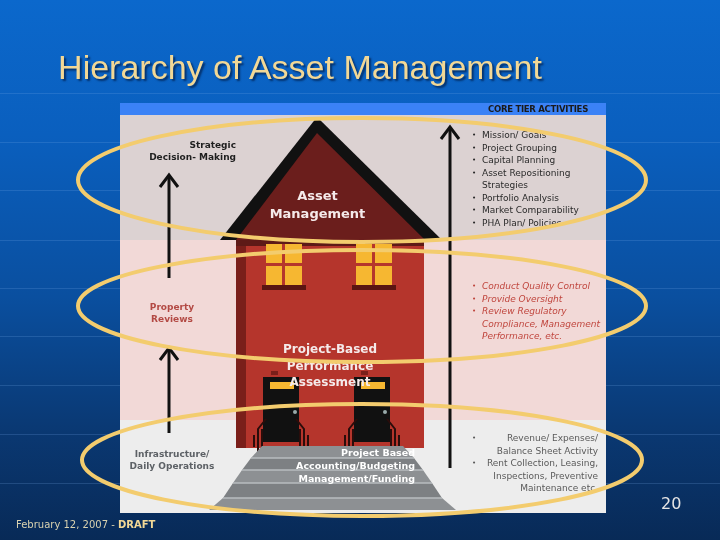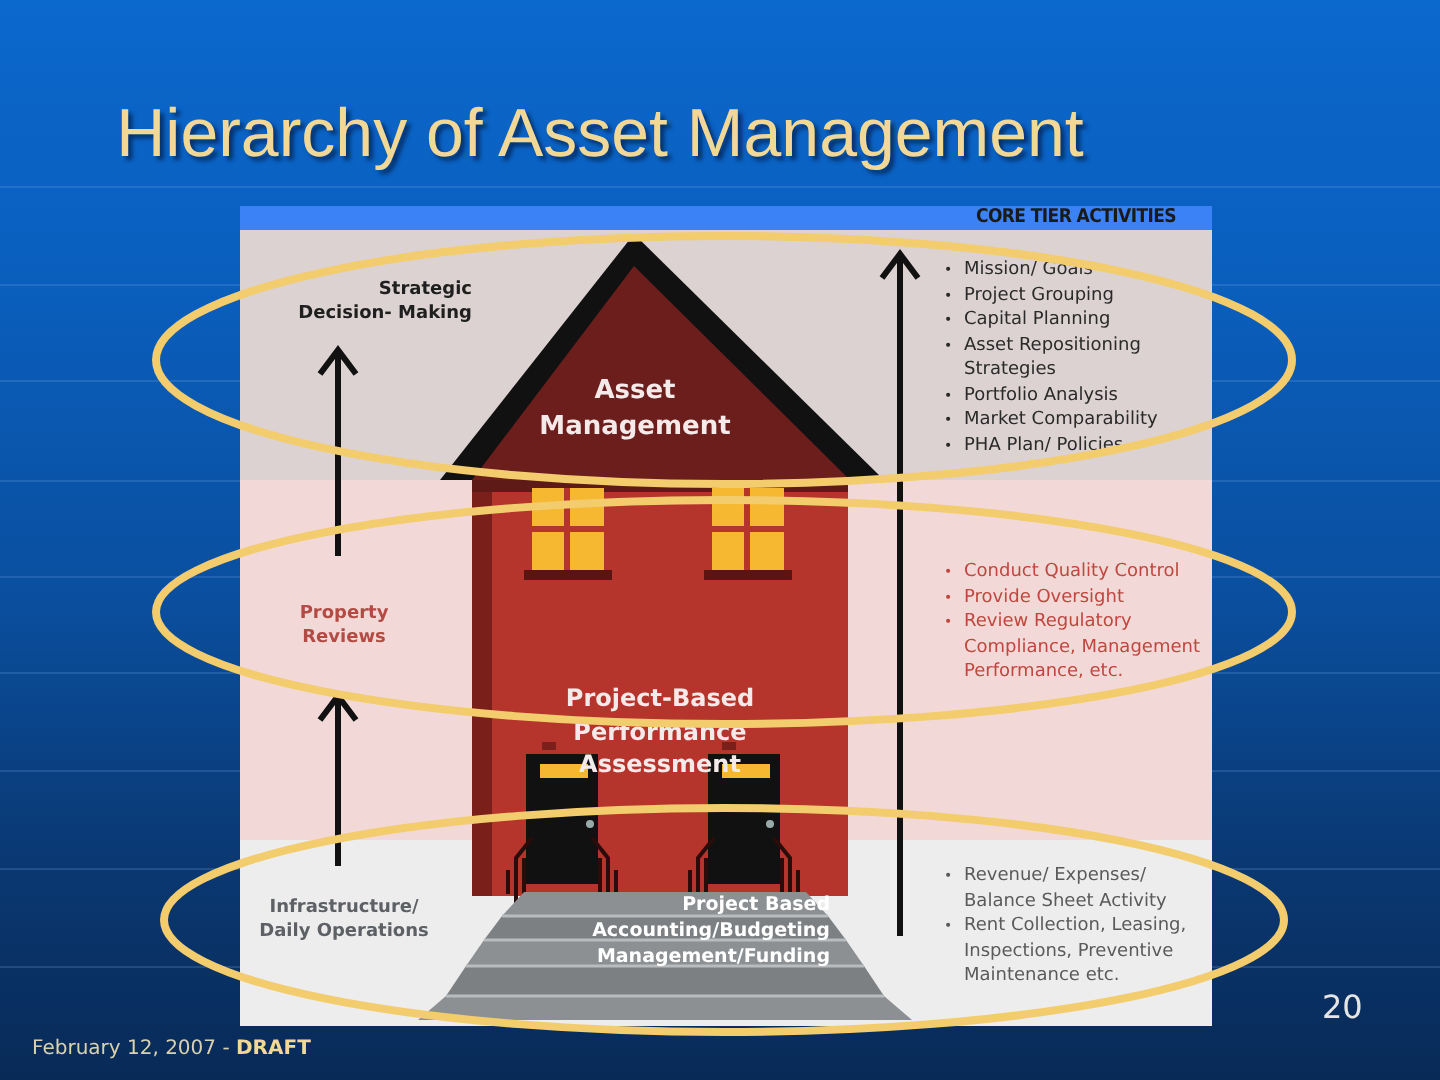--- a/index.html
+++ b/index.html
@@ -14,21 +14,21 @@
   .hdr{position:absolute;left:0;top:0;width:486px;height:12px;background:#3b82f6;}
   .hdr span{position:absolute;right:18px;top:0px;font-size:9.5px;font-weight:bold;color:#1a1a1a;letter-spacing:-0.3px;font-family:"DejaVu Sans Condensed","DejaVu Sans",sans-serif;}
   .band{position:absolute;left:0;width:486px;}
   .b1{top:12px;height:125px;background:#dcd2d2;}
   .b2{top:137px;height:180px;background:#f2d9d7;}
   .b3{top:317px;height:93px;background:#ededed;}
   .lbl{position:absolute;text-align:center;font-size:9px;font-weight:bold;line-height:12px;}
   .bullets{position:absolute;margin:0;padding:0;list-style:none;font-size:9px;line-height:12.5px;color:#2a2a2a;}
   .bullets li{position:relative;padding-left:10px;}
   .bullets li::before{content:"\2022";position:absolute;left:0;font-size:7px;}
-  .bullets.red{color:#c0463e;}
+  .bullets.red{color:#c0463e;font-style:italic;}
   .bullets.grey{color:#5a5a5a;}
   .house-text{position:absolute;text-align:center;color:#f5eaea;font-weight:bold;}
   .footer-date{position:absolute;left:16px;top:519px;font-size:10px;color:#d9d2b0;font-family:"DejaVu Sans",sans-serif;}
   .footer-date b{color:#f2d896;}
   .pagenum{position:absolute;left:661px;top:494px;font-size:16px;color:#e5e5e5;}
   svg{position:absolute;}
 </style>
 </head>
 <body>
 
@@ -156,21 +156,21 @@
     <li>Asset Repositioning Strategies</li>
     <li>Portfolio Analysis</li>
     <li>Market Comparability</li>
     <li>PHA Plan/ Policies</li>
   </ul>
   <ul class="bullets red" style="left:352px;top:177px;width:132px;">
     <li>Conduct Quality Control</li>
     <li>Provide Oversight</li>
     <li>Review Regulatory Compliance, Management Performance, etc.</li>
   </ul>
-  <ul class="bullets grey" style="left:352px;top:329px;width:126px;">
+  <ul class="bullets grey" style="left:352px;top:329px;width:126px;text-align:right;">
     <li>Revenue/ Expenses/ Balance Sheet Activity</li>
     <li>Rent Collection, Leasing, Inspections, Preventive Maintenance etc.</li>
   </ul>
 </div>
 
 <svg width="720" height="540" style="left:0;top:0;pointer-events:none">
   <ellipse cx="362" cy="180" rx="284" ry="62" fill="none" stroke="#f3cc6e" stroke-width="4"></ellipse>
   <ellipse cx="362" cy="306" rx="284" ry="56" fill="none" stroke="#f3cc6e" stroke-width="4"></ellipse>
   <ellipse cx="362" cy="460" rx="280" ry="56" fill="none" stroke="#f3cc6e" stroke-width="4"></ellipse>
 </svg>

